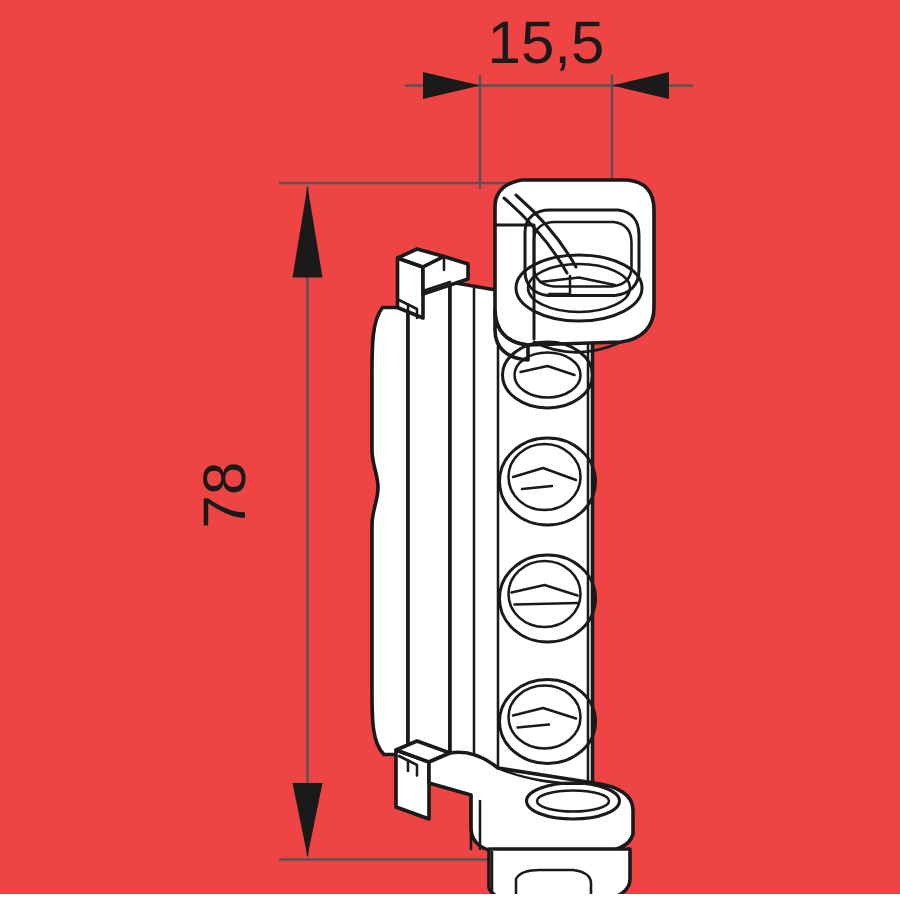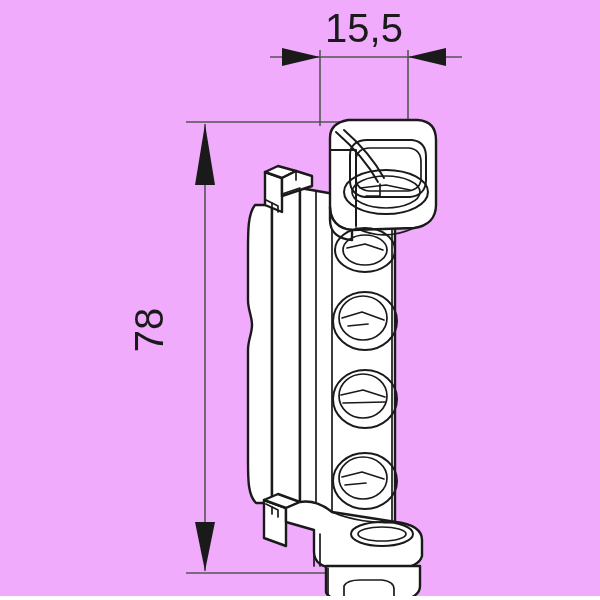--- a/index.html
+++ b/index.html
@@ -8,21 +8,21 @@
     padding: 0;
     background: #ffffff;
   }
   body {
     font-family: "Liberation Sans", sans-serif;
   }
   #drawing-root {
     position: relative;
     width: 600px;
     height: 596px;
-    background: #f0abfc;
+    background: #ef4444;
     overflow: hidden;
   }
   #drawing-svg {
     display: block;
     width: 600px;
     height: 600px;
   }
   .dim-text {
     font-family: "Liberation Sans", sans-serif;
     font-size: 40px;

